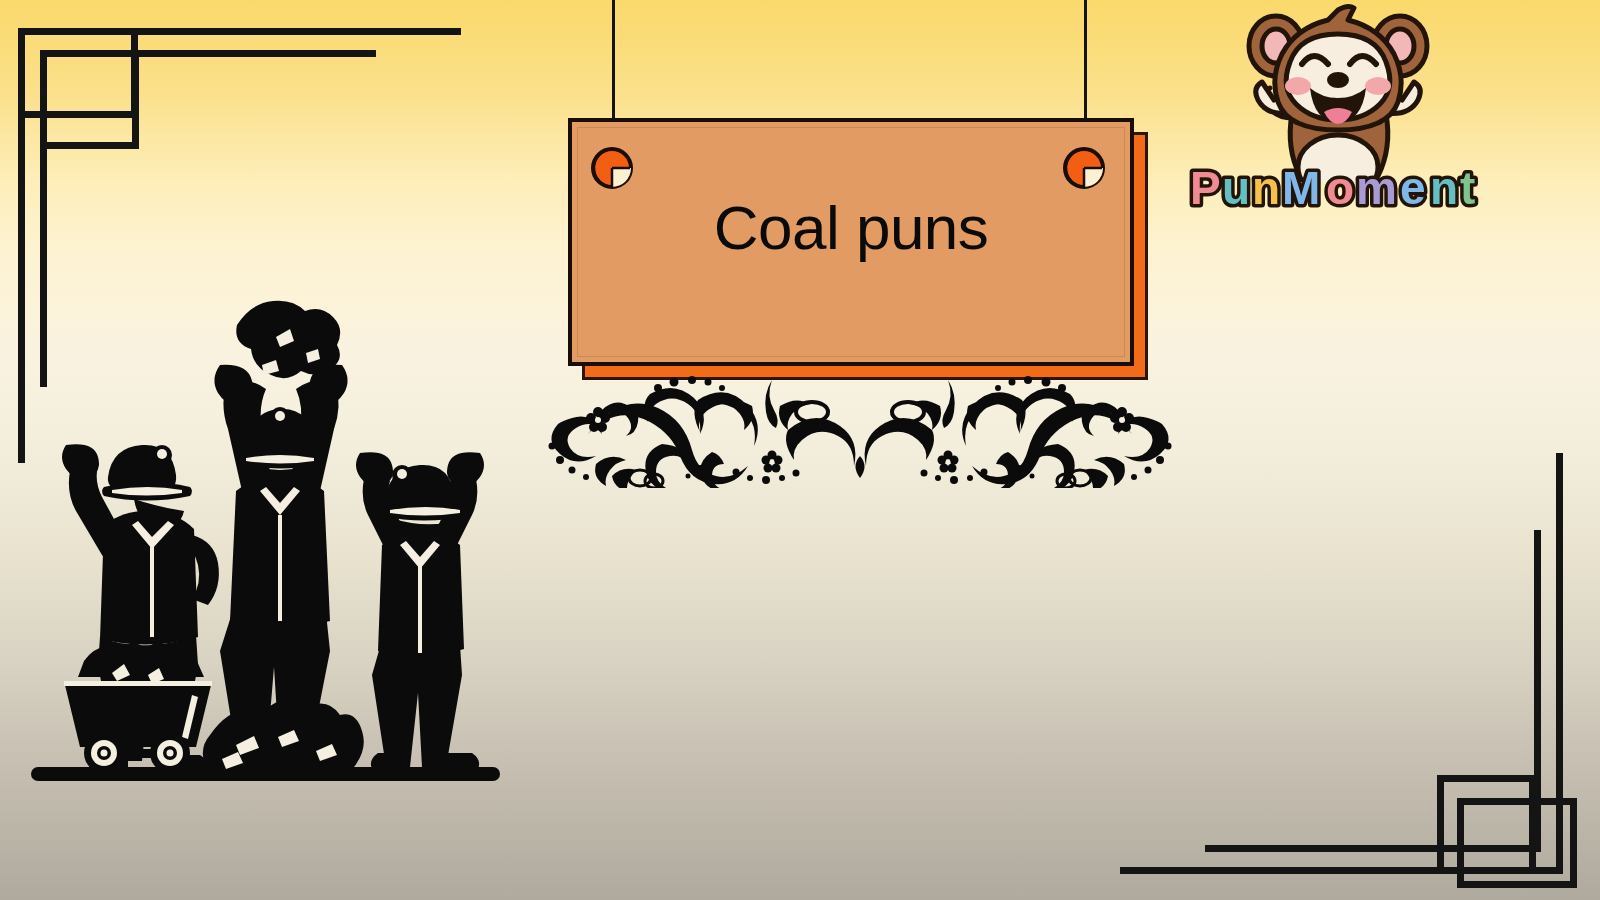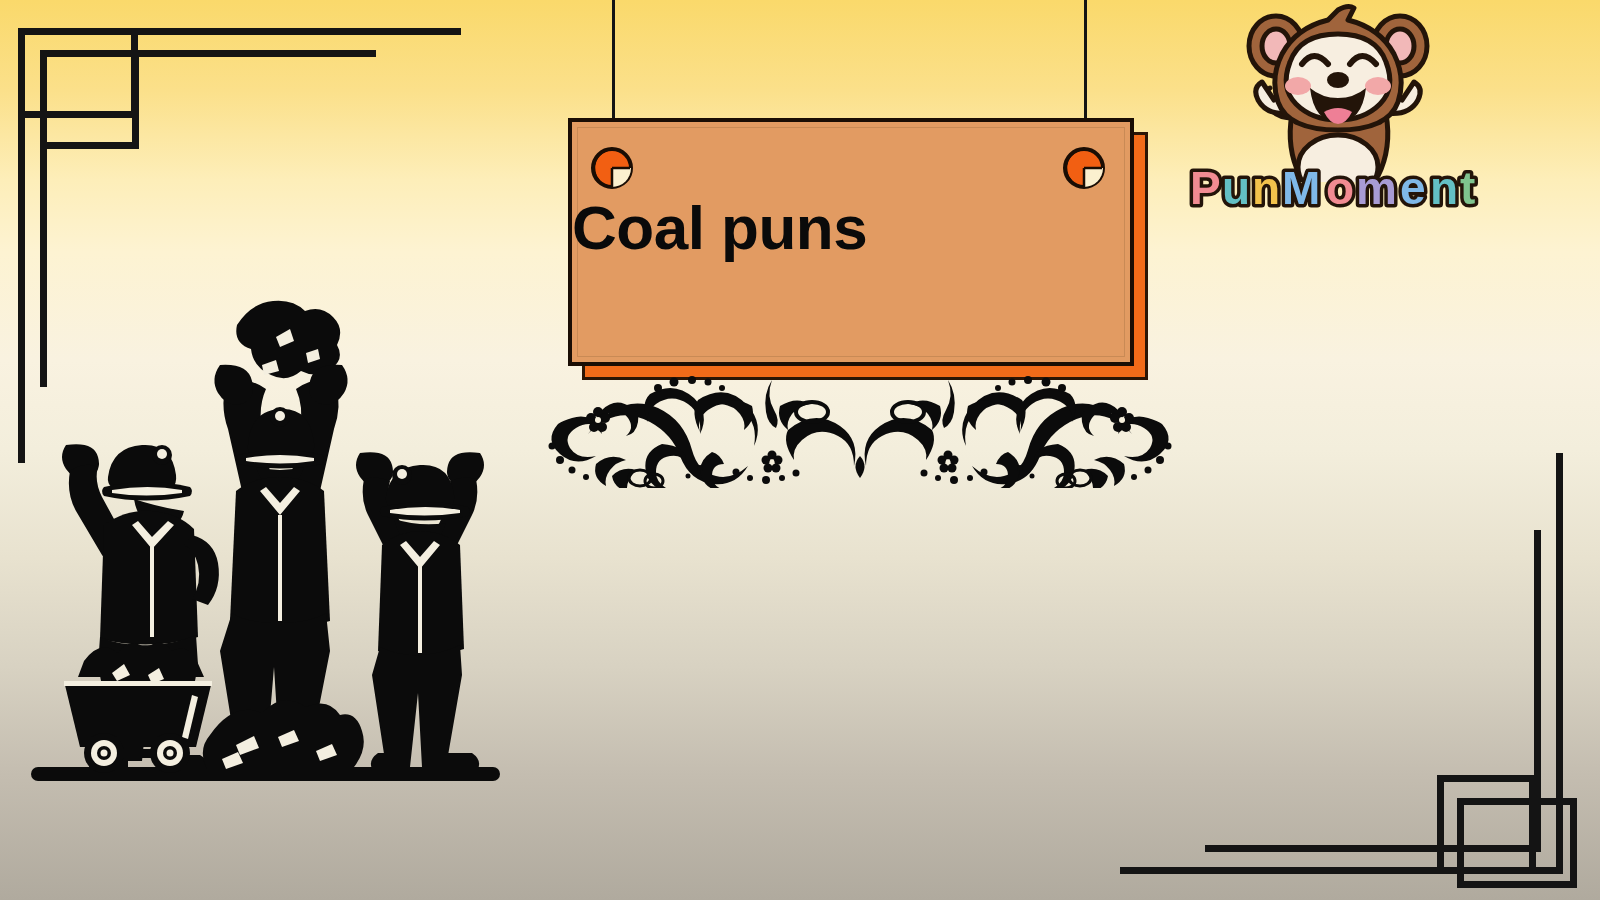--- a/index.html
+++ b/index.html
@@ -49,22 +49,23 @@
     box-sizing: border-box;
   }
   #sign-inner-line {
     position: absolute; left: 5px; top: 5px; right: 5px; bottom: 5px;
     border: 1px solid #c98a55;
     pointer-events: none;
   }
   #sign-title {
     position: absolute;
     left: 0; right: 0; top: 70px;
+    text-align: center;
     font-size: 62px;
-    font-weight: bold;
+    font-weight: normal;
     color: #0a0a0a;
     letter-spacing: -0.5px;
     font-family: "Liberation Sans", sans-serif;
   }
   .hang-wire { position: absolute; width: 3px; background: #141414; top: 0; }
   .pin { position: absolute; width: 44px; height: 44px; }
 
   
   #flourish { position: absolute; left: 540px; top: 372px; width: 640px; height: 116px; }
 

